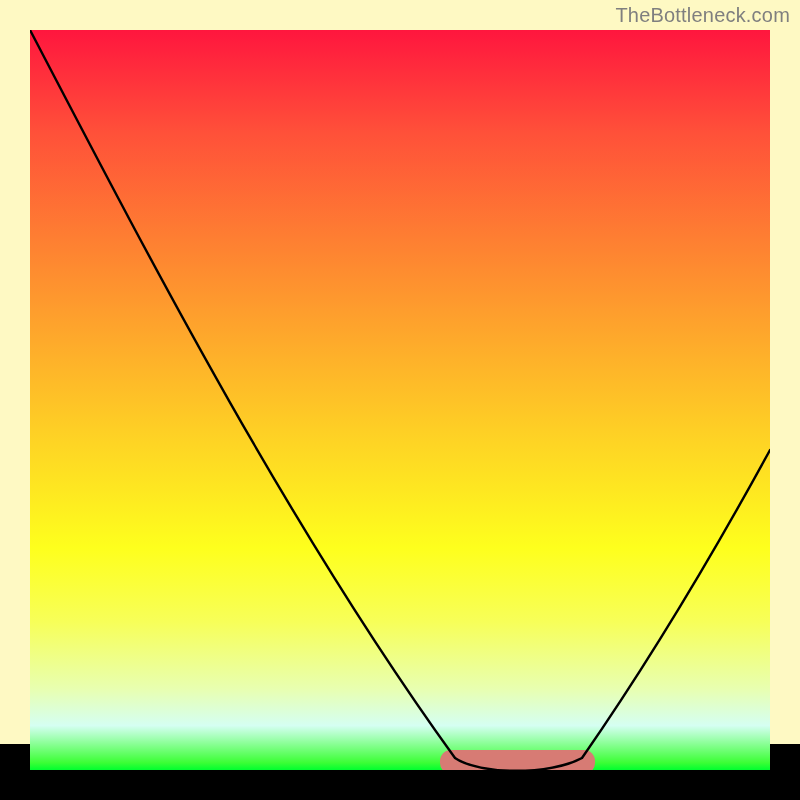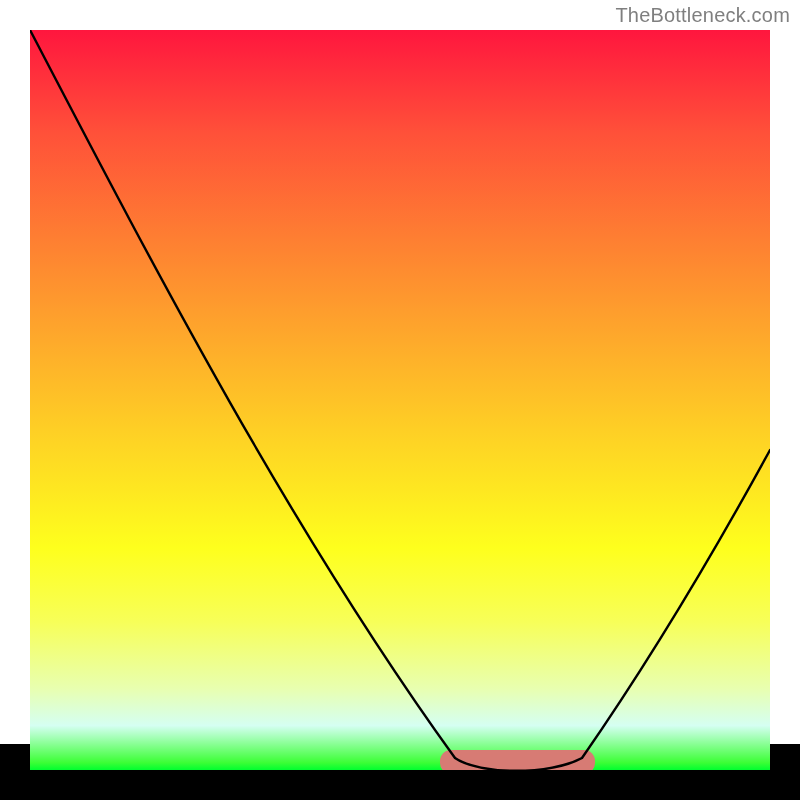--- a/index.html
+++ b/index.html
@@ -7,21 +7,21 @@
     width: 800px;
     height: 800px;
     background: #000;
     overflow: hidden;
     font-family: Arial, Helvetica, sans-serif;
   }
   .outer {
     position: relative;
     width: 800px;
     height: 744px;
-    background: #ffffff;
+    background: #fef9c3;
   }
   .attrib {
     position: absolute;
     top: 4px;
     right: 10px;
     font-size: 20px;
     color: #7f7f7f;
     font-family: Arial, Helvetica, sans-serif;
     letter-spacing: 0.2px;
   }

